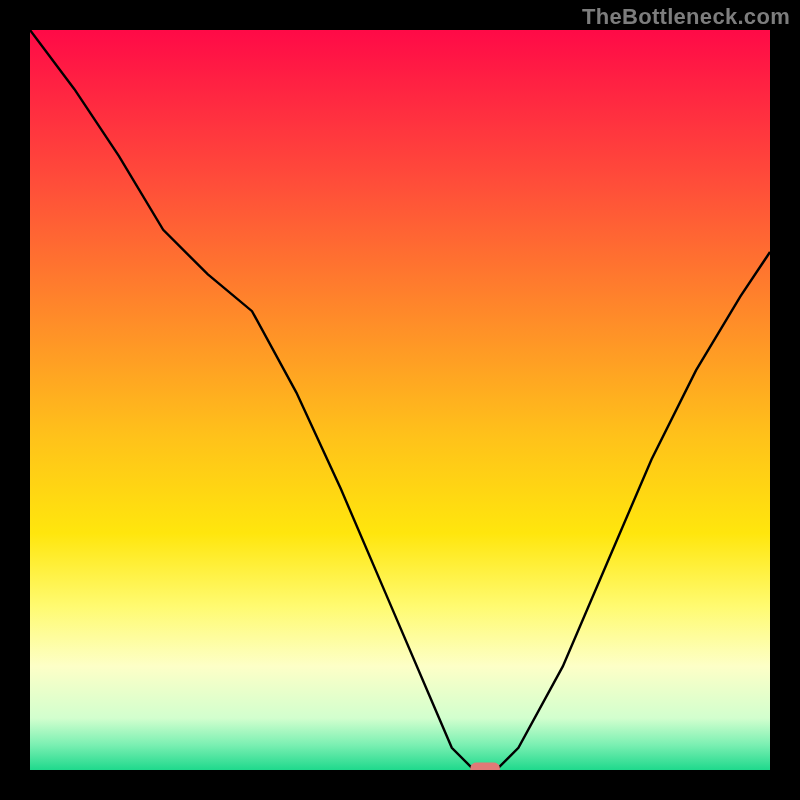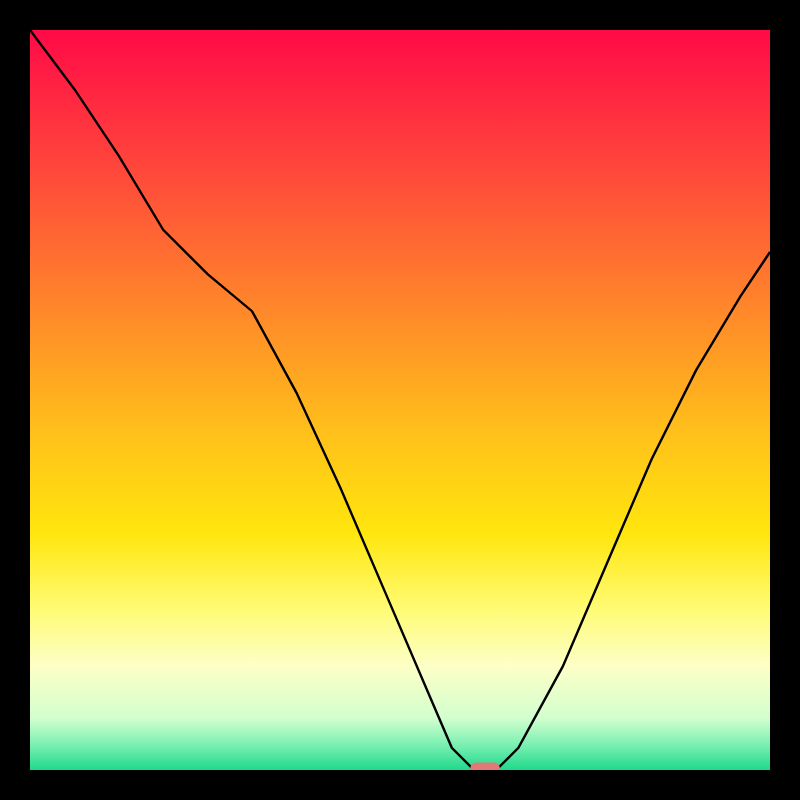--- a/index.html
+++ b/index.html
@@ -34,20 +34,21 @@
     width: 740px;
     height: 740px;
     background: #fff;
   }
   svg { display: block; }
 </style>
 </head>
 <body>
 
 <div class="wrap">
+  <div class="watermark">TheBottleneck.com</div>
 
   <div class="plot">
     <svg id="chart-svg" width="740" height="740" viewBox="0 0 740 740">
       <defs>
         <linearGradient id="bg-grad" x1="0" y1="0" x2="0" y2="1">
             <stop offset="0%" stop-color="#ff0a47"></stop>
             <stop offset="20%" stop-color="#ff4b3a"></stop>
             <stop offset="40%" stop-color="#ff8f28"></stop>
             <stop offset="55.00000000000001%" stop-color="#ffc21a"></stop>
             <stop offset="68%" stop-color="#ffe60d"></stop>

